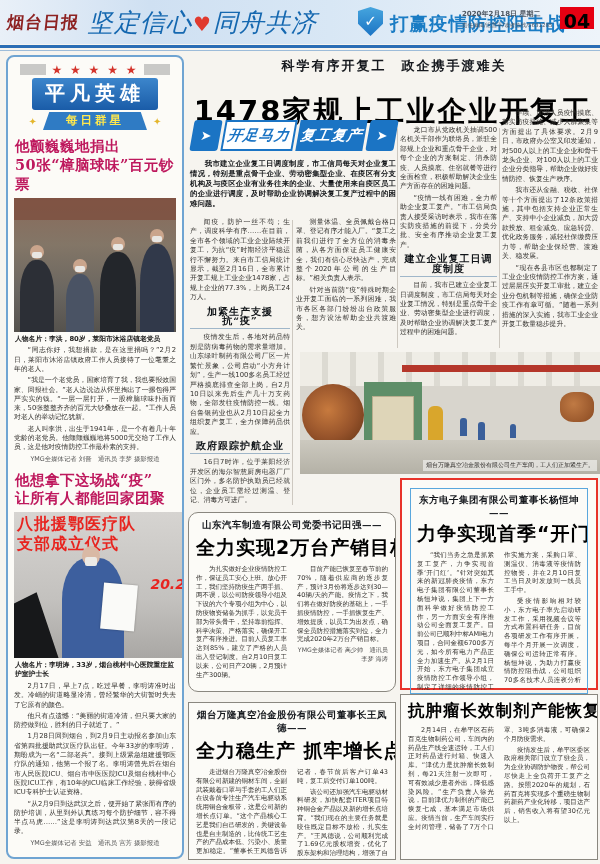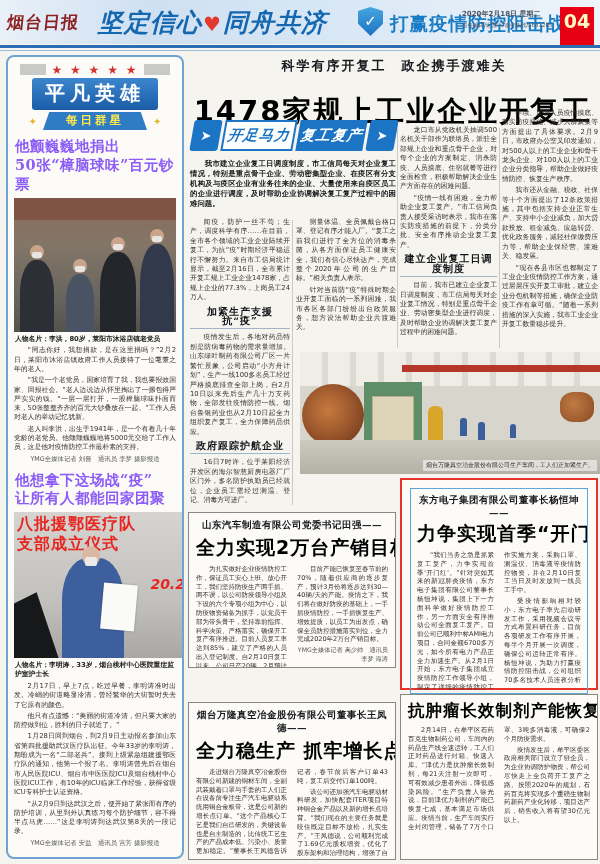--- a/index.html
+++ b/index.html
@@ -7,54 +7,54 @@
     width:600px;height:864px;position:relative;overflow:hidden;
     background:#f6f4ef;color:#2e2c29;
     font-family:"DejaVu Sans","Liberation Sans",sans-serif;
   }
   .serif{font-family:"DejaVu Serif","Liberation Serif",serif;}
   
   .masthead{position:absolute;left:0;top:0;width:600px;height:44px;
     background:linear-gradient(90deg,#e9f0f8 0%,#cfe0f2 25%,#d8e7f5 55%,#eef4fa 100%);}
   .logo{position:absolute;left:7px;top:11px;width:74px;font-size:17px;font-weight:bold;
     color:#8d2222;font-family:"DejaVu Serif","Liberation Serif",serif;transform:skewX(-6deg);letter-spacing:1px;}
-  .slogan{position:absolute;left:88px;top:6px;font-size:25px;font-weight:bold;font-style:italic;
-    color:#1568b0;letter-spacing:1px;white-space:nowrap;margin-left:10px;}
+  .slogan{position:absolute;left:88px;top:6px;font-size:25px;font-weight:normal;font-style:italic;
+    color:#1568b0;letter-spacing:1px;white-space:nowrap;}
   .slogan .heart{color:#e03a2f;font-style:normal;font-size:20px;margin:0 1px;}
   .shield{position:absolute;left:358px;top:7px;width:25px;height:29px;
     background:linear-gradient(#46a5de,#1b74c4);
     clip-path:polygon(50% 0,100% 14%,100% 58%,50% 100%,0 58%,0 14%);
     display:flex;align-items:center;justify-content:center;}
   .shield .check{color:#fff;font-size:15px;font-weight:bold;line-height:1;}
   .campaign{position:absolute;left:390px;top:11px;font-size:18.5px;font-weight:bold;
     color:#1a7cc4;letter-spacing:1px;white-space:nowrap;}
   .dateblock{position:absolute;left:462px;top:9px;width:94px;text-align:left;color:#4c5560;}
   .dateblock .d1{font-size:7px;font-weight:bold;}
   .dateblock .d2{font-size:5.5px;margin-top:3px;}
-  .pagenum{position:absolute;left:560px;top:7px;width:34px;height:41px;background:#e60012;
-    color:#fef9c3;font-size:19px;font-weight:bold;text-align:center;line-height:29px;}
+  .pagenum{position:absolute;left:560px;top:7px;width:34px;height:22px;background:#e60012;
+    color:#000000;font-size:19px;font-weight:bold;text-align:center;line-height:29px;}
   .rule1{position:absolute;left:0;top:45px;width:600px;height:3px;background:#2a6db5;}
   .rule2{position:absolute;left:0;top:50px;width:600px;height:1px;background:#9dbcd9;}
 
   
   .leftbox{position:absolute;left:6px;top:55px;width:178px;height:804px;
     border:2px solid #6fa4d2;border-radius:8px;background:#fcfbf7;
     padding:5px 6px;box-sizing:border-box;overflow:hidden;}
   .starsrow{display:flex;align-items:center;justify-content:center;gap:5px;height:15px;}
   .graypad{width:26px;height:11px;background:#c9c9c7;}
   .stars{color:#d4342c;font-size:12px;letter-spacing:2px;white-space:nowrap;}
   .hero-banner{width:126px;margin:1px auto 0;background:linear-gradient(#3c86cc,#1a5ca8);
     color:#fff;font-size:20px;font-weight:bold;text-align:center;letter-spacing:5px;
     padding:2px 0 3px;border-radius:3px;font-family:"DejaVu Serif","Liberation Serif",serif;}
   .ribbonrow{display:flex;align-items:center;justify-content:center;gap:6px;margin-top:2px;}
   .spark{color:#e4b62c;font-size:10px;}
   .hero-ribbon{width:104px;background:#2f7bc4;color:#ffe84d;font-size:11.5px;font-weight:bold;
     text-align:center;letter-spacing:3px;padding:1px 0 2px;
     clip-path:polygon(6% 0,94% 0,100% 100%,0 100%);}
-  .lh{margin:7px 1px 4px;font-size:14.5px;font-weight:bold;color:#8b5cf6;line-height:1.3;
+  .lh{margin:7px 1px 4px;font-size:14.5px;font-weight:bold;color:#be185d;line-height:1.3;
     font-family:"DejaVu Serif","Liberation Serif",serif;letter-spacing:.5px;}
   .cap{font-size:6.8px;font-weight:bold;color:#222;margin:3px 1px 3px;line-height:1.3;}
   .bt{margin:0 0 2px;font-size:6.8px;line-height:9.3px;text-align:justify;text-indent:2em;color:#33312e;}
   .byline{font-size:6.4px;color:#555;text-align:center;margin:1px 0 3px;}
   
   .photo1{position:relative;width:100%;height:134px;overflow:hidden;
     background:linear-gradient(180deg,#8a6a5a 0%,#837667 35%,#6a6660 70%,#55524d 100%);}
   .photo1 .awn{position:absolute;left:0;top:0;width:100%;height:22px;background:#7c4a3a;opacity:.7;}
   .person{position:absolute;bottom:0;}
   .person .hd{width:14px;height:14px;border-radius:50%;background:#caa58c;margin:0 auto 1px;position:relative;}
@@ -268,21 +268,21 @@
       <div class="bk">东方电子集团有限公司董事长杨恒坤——</div>
       <div class="bh">力争实现首季“开门红”</div>
       <div class="cols" style="height:142px;">
         <p>“我们当务之急是抓紧复工复产，力争实现首季‘开门红’。”针对突如其来的新冠肺炎疫情，东方电子集团有限公司董事长杨恒坤说，集团上下一方面科学做好疫情防控工作，另一方面安全有序推动公司全面复工复产。目前公司已顺利中标AMI电力项目，合同金额6700多万元，如今所有电力产品正全力加速生产。从2月1日开始，东方电子集团成立疫情防控工作领导小组，制定了详细的疫情防控工作实施方案，采购口罩、测温仪、消毒液等疫情防控物资，并在2月10日复工当日及时发放到一线员工手中。</p>
         <p>受疫情影响相对较小，东方电子率先启动研发工作，采用视频会议等方式布置科研任务，目前各项研发工作有序开展，每半个月开展一次调度，确保公司运转正常有序。杨恒坤说，为助力打赢疫情防控阻击战，公司组织70多名技术人员连夜分析山东省公安厅、湖南省公安厅、烟台市大数据局等用户需求，三天时间完成了疫情防控排查系统的软件开发并上线，为疫情数据筛查、统计提供了高效便捷的手段。</p>
 
       </div>
     </div>
   </div>
 
-  <div class="artbox" style="left:188px;top:512px;width:208px;height:156px;">
+  <div class="artbox" style="left:188px;top:512px;width:208px;height:180px;border-radius:10px;">
     <div class="bk">山东汽车制造有限公司党委书记田强——</div>
     <div class="bh">全力实现2万台产销目标</div>
     <div class="cols" style="height:130px;">
       <p>为扎实做好企业疫情防控工作，保证员工安心上班、放心开工，我们坚持防疫生产两手抓、两不误，以公司防疫领导小组及下设的六个专项小组为中心，以防疫物资储备为抓手，以党员干部为带头骨干，坚持靠前指挥、科学决策、严格落实，确保开工复产有序推进。目前人员复工率达到85%，建立了严格的人员出入登记制度。自2月10日复工以来，公司日产20辆，2月预计生产300辆。</p>
       <p>目前产能已恢复至春节前的70%，随着供应商的逐步复产，预计3月份将逐步达到30—40辆/天的产能。疫情之下，我们将在做好防疫的基础上，一手抓疫情防控，一手抓恢复生产、增效提质，以员工为出发点，确保全员防控措施落实到位，全力完成2020年2万台产销目标。</p>
       <div class="byl">YMG全媒体记者 高少帅　通讯员 李梦 海涛</div>
     </div>
   </div>
 
   <div class="artbox" style="left:188px;top:702px;width:208px;height:158px;">

